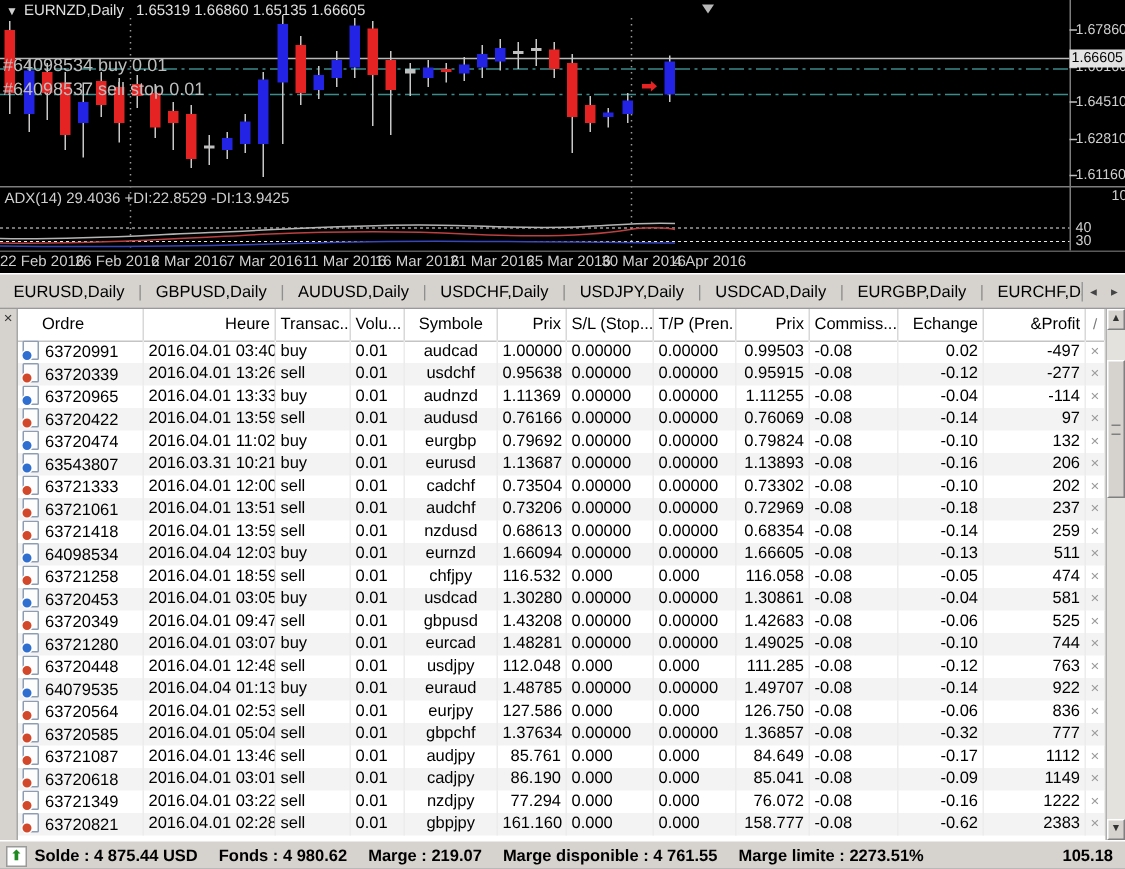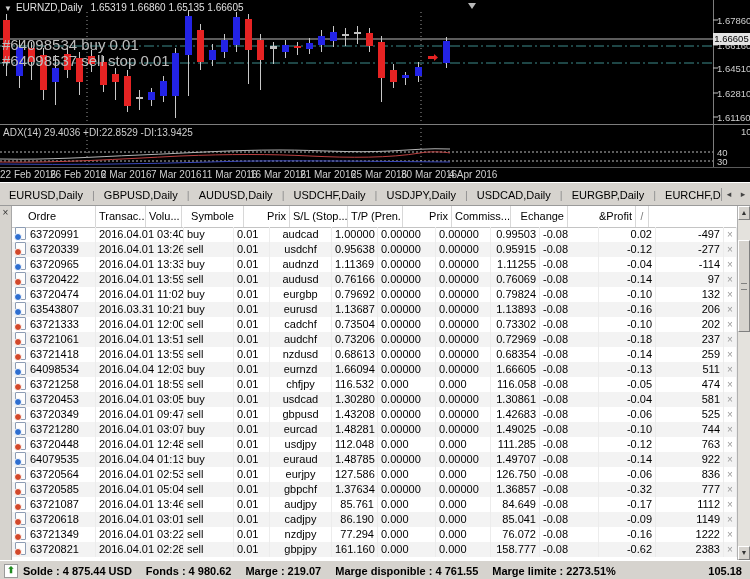--- a/index.html
+++ b/index.html
@@ -5,21 +5,21 @@
   html,body{margin:0;padding:0;background:#888;}
   #app{position:relative;width:750px;height:579px;background:#d6d3ce;
        font-family:"Liberation Sans",sans-serif;overflow:hidden;
        -webkit-font-smoothing:antialiased;}
   
   .chart{position:absolute;left:0;top:0;width:750px;height:182px;background:#000;}
   #chart-svg{position:absolute;left:0;top:0;}
   .chart-title{position:absolute;left:4px;top:2px;color:#e0e0e0;font-size:10px;white-space:nowrap;}
   .chart-title .tri{font-size:8px;margin-right:4px;color:#d0d0d0;cursor:pointer;}
   .chart-title .ohlc{margin-left:8px;}
-  .pos-label{position:absolute;left:2px;color:#bdbdbd;font-size:15px;white-space:nowrap;}
+  .pos-label{position:absolute;left:2px;color:#bdbdbd;font-size:12px;white-space:nowrap;}
   .pos-label.buy{top:36px;}
   .pos-label.sell{top:52px;}
   .adx-label{position:absolute;left:3px;top:127px;color:#cfcfcf;font-size:10px;}
   #price-axis{position:absolute;left:714px;top:0;width:36px;height:182px;font-size:9.5px;color:#cfcfcf;}
   #price-axis .pa{position:absolute;left:3px;transform:translateY(-50%);white-space:nowrap;text-align:center;}
   .cur-price{position:absolute;left:713px;top:33px;width:37px;height:12px;background:#e3e3e3;
              color:#000;font-size:9.5px;line-height:12px;text-align:center;}
   #date-axis{position:absolute;left:0;top:169px;width:713px;height:13px;font-size:10px;color:#cfcfcf;}
   #date-axis .da{position:absolute;top:0;white-space:nowrap;}
   
@@ -230,20 +230,21 @@
     </div>
   </div>
 
   <div class="terminal">
     <div class="left-strip">
       <span class="close-x">×</span>
     </div>
     <div class="tgrid thead" id="thead">
         <div class="row">
           <div class="cell w-id" style="padding-left: 16px;">Ordre</div>
+          <div class="cell w-time r">Heure</div>
           <div class="cell w-type">Transac...</div>
           <div class="cell w-vol">Volu...</div>
           <div class="cell w-sym c">Symbole</div>
           <div class="cell w-px r">Prix</div>
           <div class="cell w-sl">S/L (Stop...</div>
           <div class="cell w-tp">T/P (Pren...</div>
           <div class="cell w-px2 r">Prix</div>
           <div class="cell w-com">Commiss...</div>
           <div class="cell w-swp r">Echange</div>
           <div class="cell w-pft r">&amp;Profit</div>

